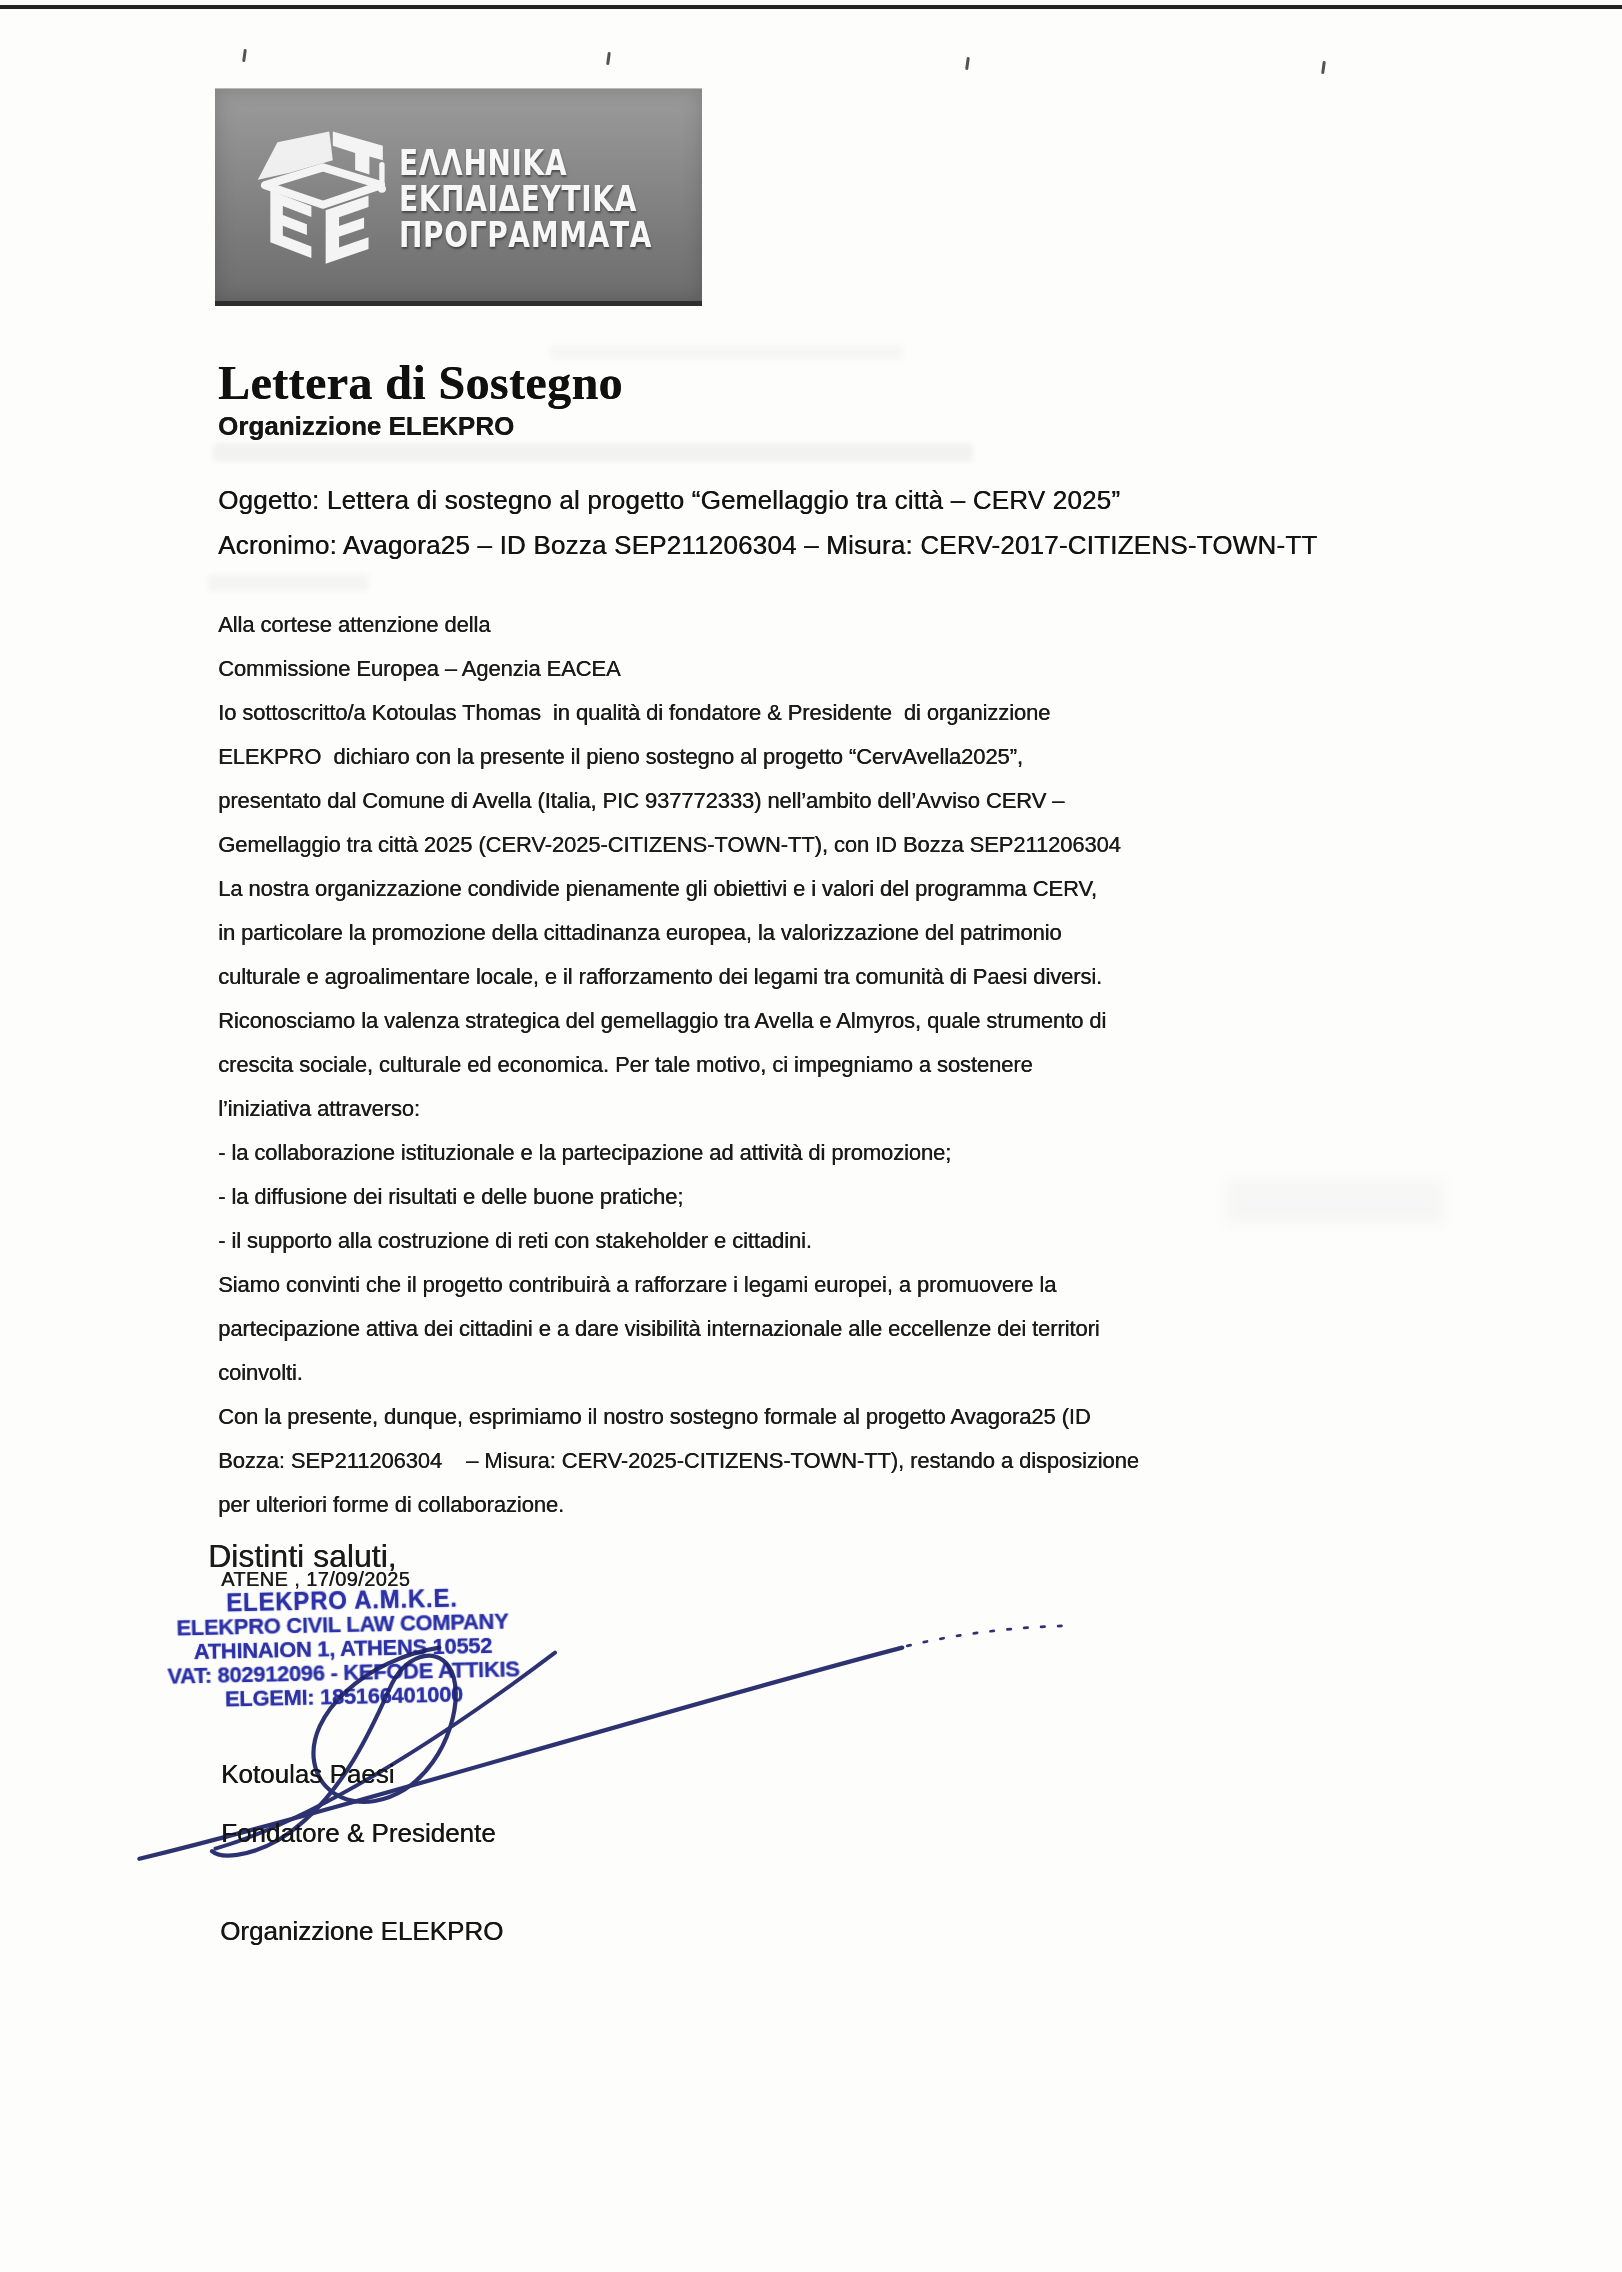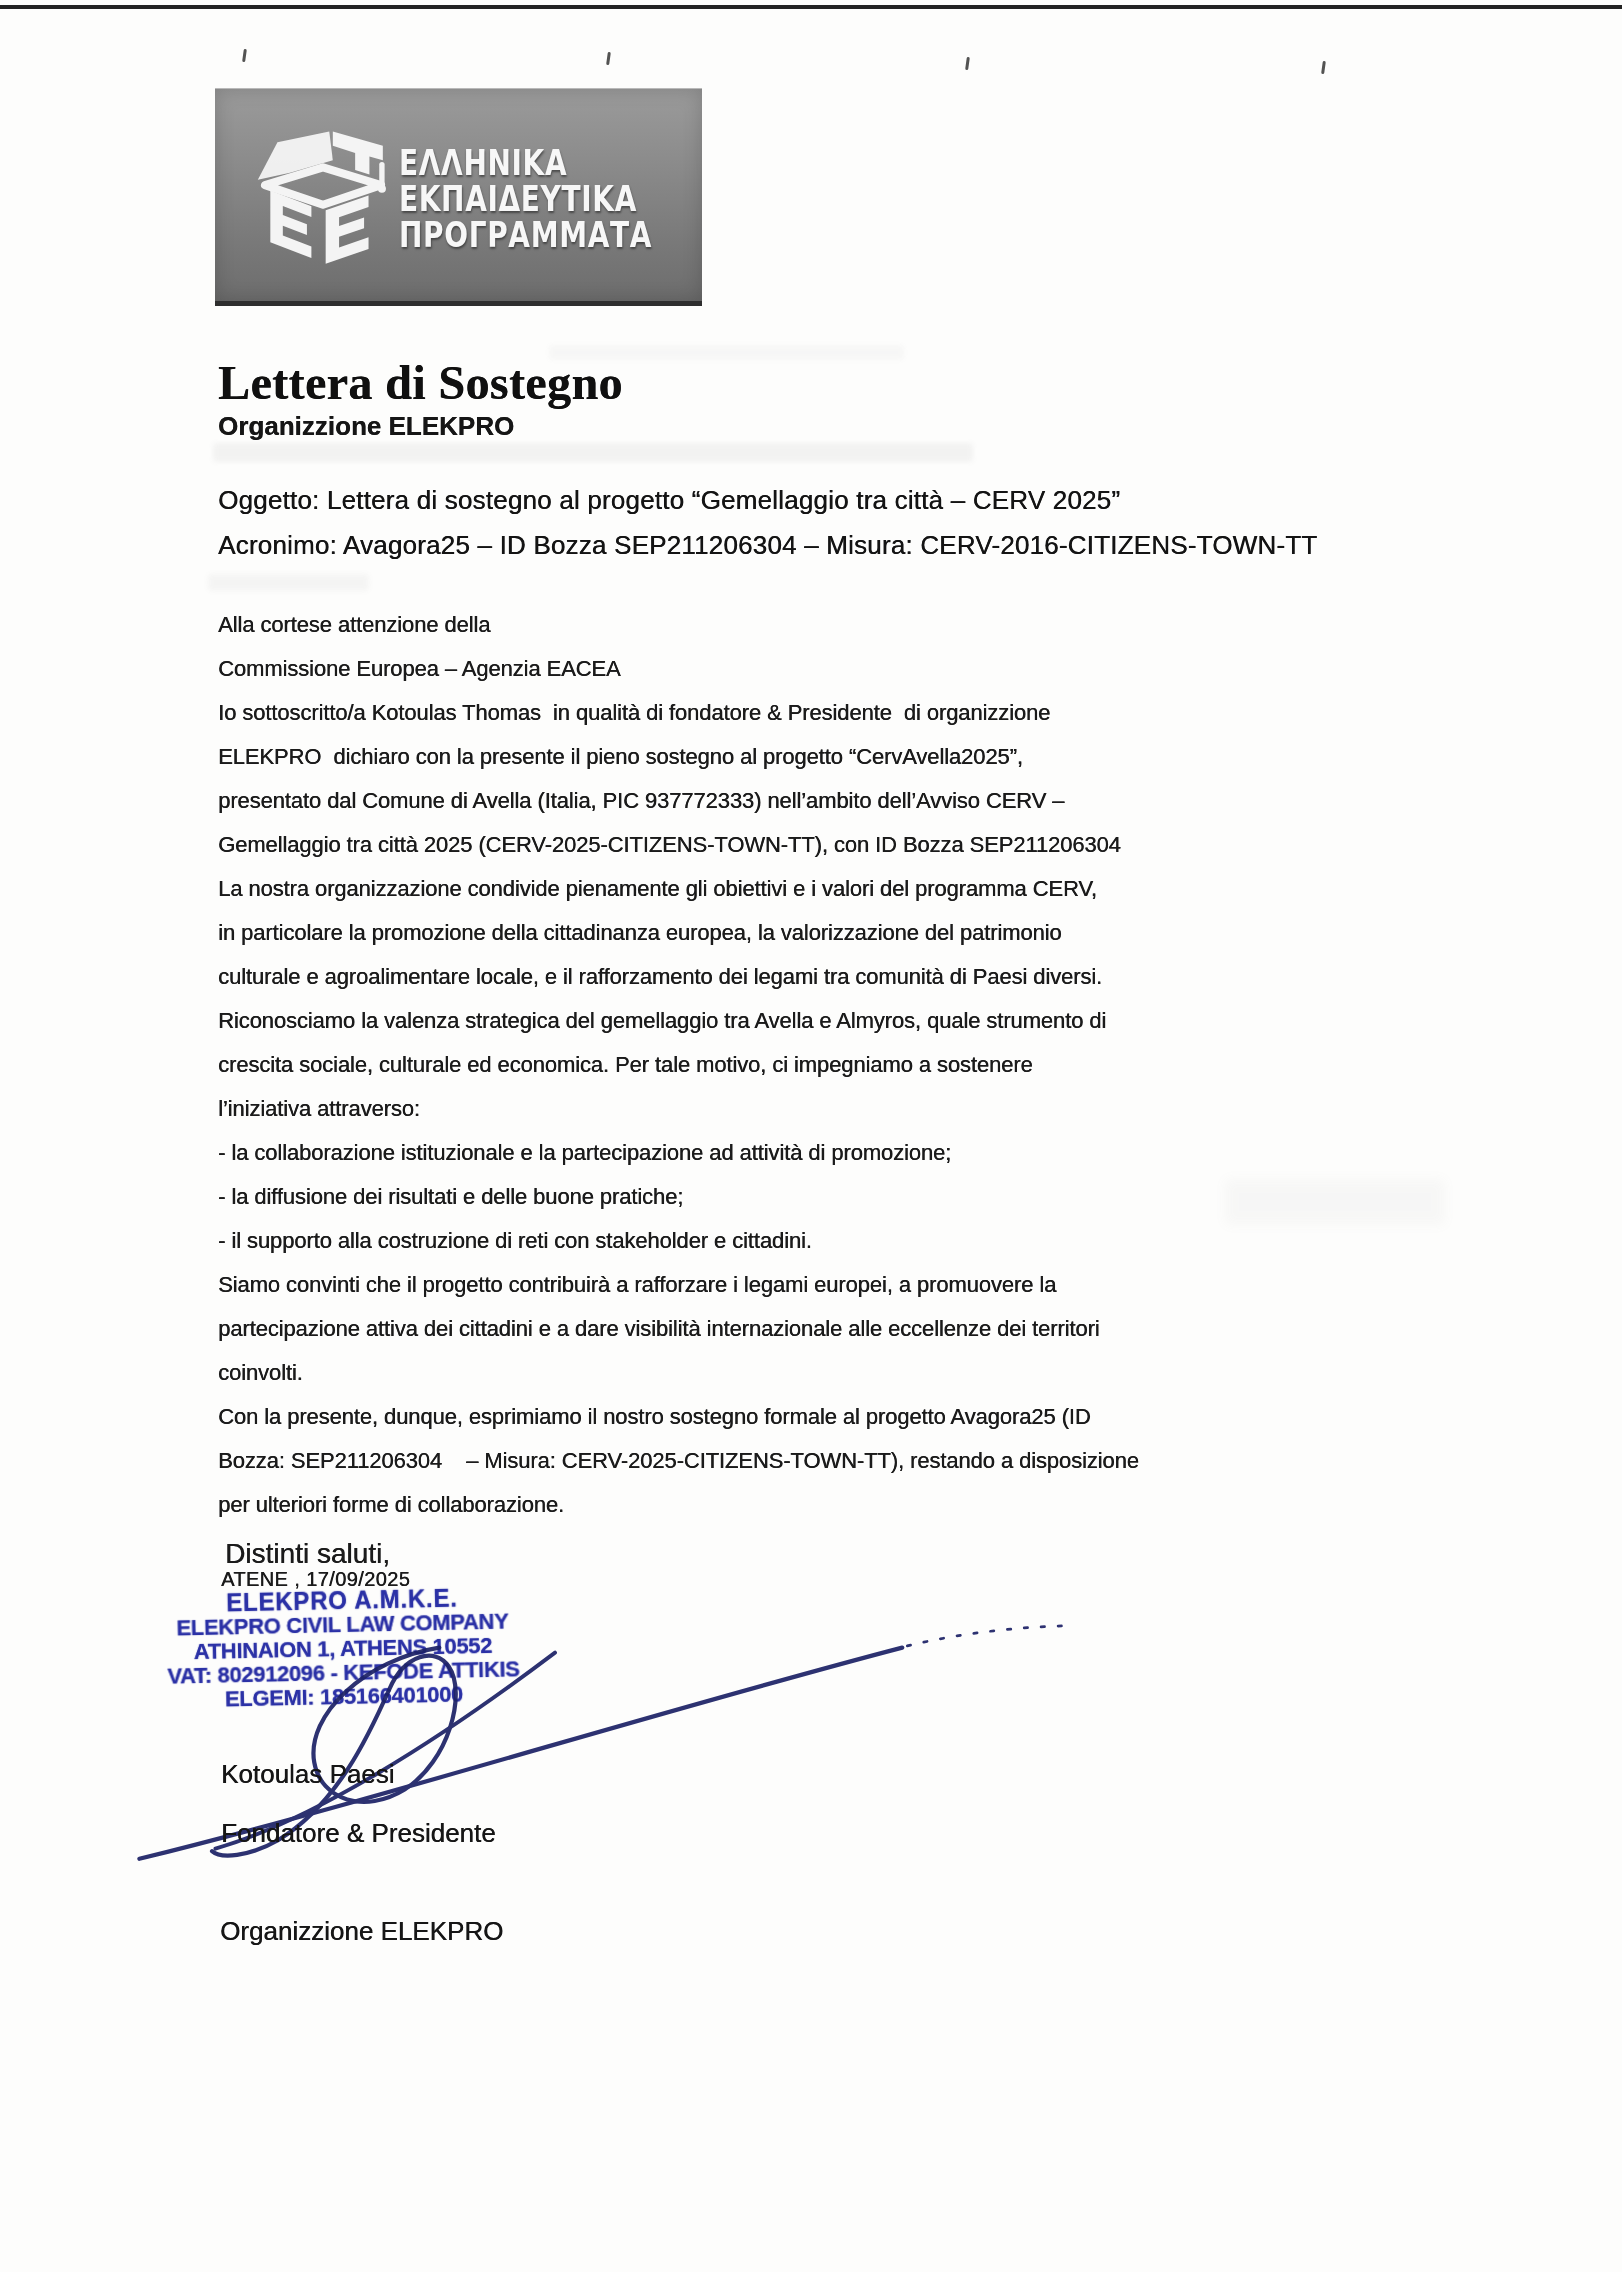--- a/index.html
+++ b/index.html
@@ -58,21 +58,21 @@
   .subject{
     left:218px;font-size:26px;color:#141414;letter-spacing:0.2px;
     text-shadow:0.4px 0 0 #141414;
   }
   .body-block{
     left:218px;top:603px;
     font-size:22px;line-height:44px;color:#1b1b1b;
     letter-spacing:-0.1px;
     text-shadow:0.4px 0 0 #1b1b1b;
   }
-  .closing{left:225px;top:1538px;font-size:28px;text-shadow:0.4px 0 0 #1b1b1b;}
+  .closing{left:208px;top:1538px;font-size:32px;text-shadow:0.4px 0 0 #1b1b1b;}
   .place-date{left:221px;top:1568px;font-size:20px;letter-spacing:0.4px;
     text-shadow:0.4px 0 0 #141414;}
   .signer{font-size:26px;color:#161616;text-shadow:0.4px 0 0 #161616;}
   .signer-name{left:221px;top:1759px;}
   .signer-title{left:221px;top:1818px;}
   .signer-org{left:220px;top:1916px;}
   
   .stamp{
     position:absolute;left:157px;top:1588px;width:372px;
     text-align:center;color:#2b31a6;
@@ -133,21 +133,21 @@
       </g>
     </svg>
     <div class="logo-text">ΕΛΛΗΝΙΚΑ
 ΕΚΠΑΙΔΕΥΤΙΚΑ
 ΠΡΟΓΡΑΜΜΑΤΑ</div>
   </div>
 
   <div class="abs letter-title">Lettera di Sostegno</div>
   <div class="abs org-line">Organizzione ELEKPRO</div>
   <div class="abs subject" style="top:485px;">Oggetto: Lettera di sostegno al progetto “Gemellaggio tra città – CERV 2025”</div>
-  <div class="abs subject" style="top:530px;">Acronimo: Avagora25 – ID Bozza SEP211206304 – Misura: CERV-2016-CITIZENS-TOWN-TT</div>
+  <div class="abs subject" style="top:530px;">Acronimo: Avagora25 – ID Bozza SEP211206304 – Misura: CERV-2017-CITIZENS-TOWN-TT</div>
 
   <div class="abs body-block">Alla cortese attenzione della
 Commissione Europea – Agenzia EACEA
 Io sottoscritto/a Kotoulas Thomas  in qualità di fondatore &amp; Presidente  di organizzione
 ELEKPRO  dichiaro con la presente il pieno sostegno al progetto “CervAvella2025”,
 presentato dal Comune di Avella (Italia, PIC 937772333) nell’ambito dell’Avviso CERV –
 Gemellaggio tra città 2025 (CERV-2025-CITIZENS-TOWN-TT), con ID Bozza SEP211206304
 La nostra organizzazione condivide pienamente gli obiettivi e i valori del programma CERV,
 in particolare la promozione della cittadinanza europea, la valorizzazione del patrimonio
 culturale e agroalimentare locale, e il rafforzamento dei legami tra comunità di Paesi diversi.

